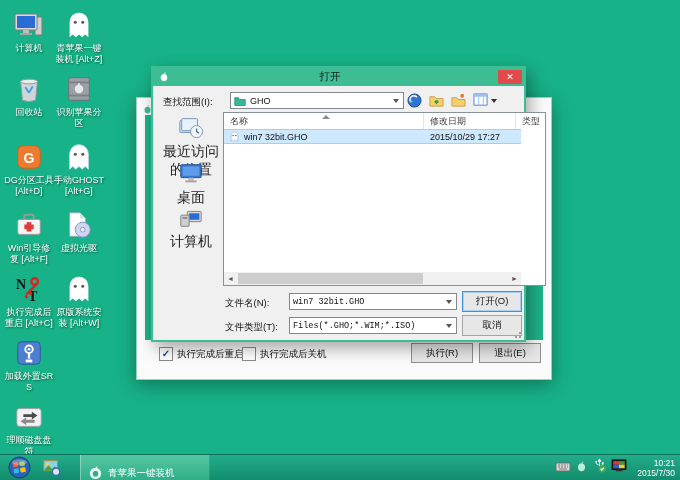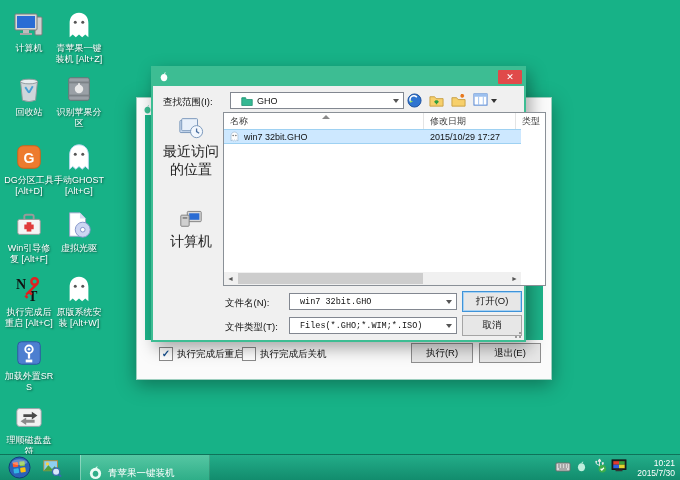--- a/index.html
+++ b/index.html
@@ -22,21 +22,21 @@
         display:flex;align-items:center;justify-content:center;}
   
   #dialog{left:151px;top:66px;width:375px;height:276px;background:#f0f0f0;
           border:2px solid #3dbd93;box-sizing:border-box;box-shadow:4px 6px 16px rgba(0,0,0,.35);}
   #dlg-title{left:0;top:0;right:0;height:18px;background:#3dbd93;display:flex;align-items:center;}
   #dlg-title .ttl{flex:1;text-align:center;font-size:10.5px;color:#1b1b1b;}
   #dlg-close{position:absolute;right:2px;top:2px;width:24px;height:14px;background:#e04a4a;
              color:#fff;font-size:9px;line-height:14px;text-align:center;border-radius:1px;}
   .dlbl{position:absolute;font-size:9.5px;color:#111;}
   .combo{position:absolute;background:#fff;border:1px solid #828790;box-sizing:border-box;
-         display:flex;align-items:center;font-size:9px;color:#111;padding-left:10px;text-align:right;}
+         display:flex;align-items:center;font-size:9px;color:#111;padding-left:3px;text-align:right;}
   .combo .chev{position:absolute;right:4px;top:50%;margin-top:-2px;width:0;height:0;
                border-left:3.5px solid transparent;border-right:3.5px solid transparent;border-top:4px solid #555;}
   .mono{font-family:"Liberation Mono",monospace;font-size:8.5px;}
   #sidebar .sitem{position:absolute;width:64px;text-align:center;font-size:14px;color:#222;}
   #listview{left:70px;top:44px;width:323px;height:174px;background:#fff;border:1px solid #8a9097;box-sizing:border-box;overflow:hidden;}
   .hdr{position:absolute;top:0;height:16px;font-size:9px;color:#3c3c3c;display:flex;align-items:center;padding-left:6px;box-sizing:border-box;border-right:1px solid #e4e4e4;}
   .sortcaret{position:absolute;left:98px;top:2px;width:0;height:0;
              border-left:4px solid transparent;border-right:4px solid transparent;border-bottom:4px solid #8a8a8a;}
   #filerow{position:absolute;left:0;top:16px;width:297px;height:15px;background:#cde8ff;
            border-top:1px solid #9ed1f2;border-bottom:1px solid #9ed1f2;box-sizing:border-box;
@@ -211,20 +211,21 @@
 </div>
 
 <div id="dialog" class="abs">
   <div id="dlg-title" class="abs">
     <span style="margin-left:5px;display:flex">
         <svg width="12" height="12" viewBox="0 0 16 16">
           <path d="M8 4C5.2 4 3.6 6.2 3.6 8.8c0 2.8 1.9 5 4.4 5s4.4-2.2 4.4-5C12.4 6.2 10.8 4 8 4z" fill="#fff"></path>
           <path d="M8 4c.2-1.2 1-2 2.2-2.2 0 1.2-.9 2.1-2.2 2.2z" fill="#fff"></path>
         </svg>
       </span>
+    <span class="ttl">打开</span>
     <span style="width:34px"></span>
   </div>
   <div id="dlg-close" class="abs">✕</div>
 
   <div class="dlbl" style="left:10px;top:28px">查找范围(I):</div>
   <div class="combo" style="left:77px;top:24px;width:174px;height:17px">
     <span style="display:flex;margin-right:4px">
         <svg width="12" height="12" viewBox="0 0 16 16">
           <path d="M1 4h5l1.5 2H15v8H1z" fill="#35b893" stroke="#1f8f6f"></path>
           <path d="M1 4V3h5l1 1z" fill="#2fa482"></path>
@@ -255,20 +256,29 @@
 
   <div id="sidebar" class="abs" style="left:6px;top:44px;width:64px;height:174px">
     <div class="sitem" style="top:2px">
       <span><svg width="26" height="26" viewBox="0 0 28 28">
             <rect x="2" y="7" width="17" height="13" rx="1" fill="#cfdef2" stroke="#7593b8"></rect>
             <rect x="4" y="5" width="17" height="13" rx="1" fill="#e8f0fa" stroke="#7593b8"></rect>
             <circle cx="20" cy="19" r="6.5" fill="#f2f7fd" stroke="#7593b8"></circle>
             <path d="M20 15.5V19l2.8 1.8" stroke="#4a6fa0" fill="none" stroke-width="1.4"></path>
           </svg></span>
       <div>最近访问的位置</div>
+    </div>
+    <div class="sitem" style="top:48px">
+      <span><svg width="26" height="26" viewBox="0 0 28 28">
+            <rect x="3" y="5" width="22" height="14" rx="1" fill="#3a77d2" stroke="#23508f"></rect>
+            <rect x="5" y="7" width="18" height="10" fill="#5e9be8"></rect>
+            <rect x="11" y="19" width="6" height="3" fill="#b9b9b9"></rect>
+            <rect x="8" y="22" width="12" height="2" fill="#9d9d9d"></rect>
+          </svg></span>
+      <div>桌面</div>
     </div>
     <div class="sitem" style="top:92px">
       <span><svg width="26" height="26" viewBox="0 0 28 28">
             <rect x="10" y="8" width="15" height="11" rx="1" fill="#d9d9d9" stroke="#7d7d7d"></rect>
             <rect x="12" y="10" width="11" height="7" fill="#2a6cd4"></rect>
             <rect x="3" y="12" width="9" height="12" rx="1" fill="#cfcfcf" stroke="#7d7d7d"></rect>
             <rect x="5" y="14" width="5" height="2" fill="#8a8a8a"></rect>
           </svg></span>
       <div>计算机</div>
     </div>

